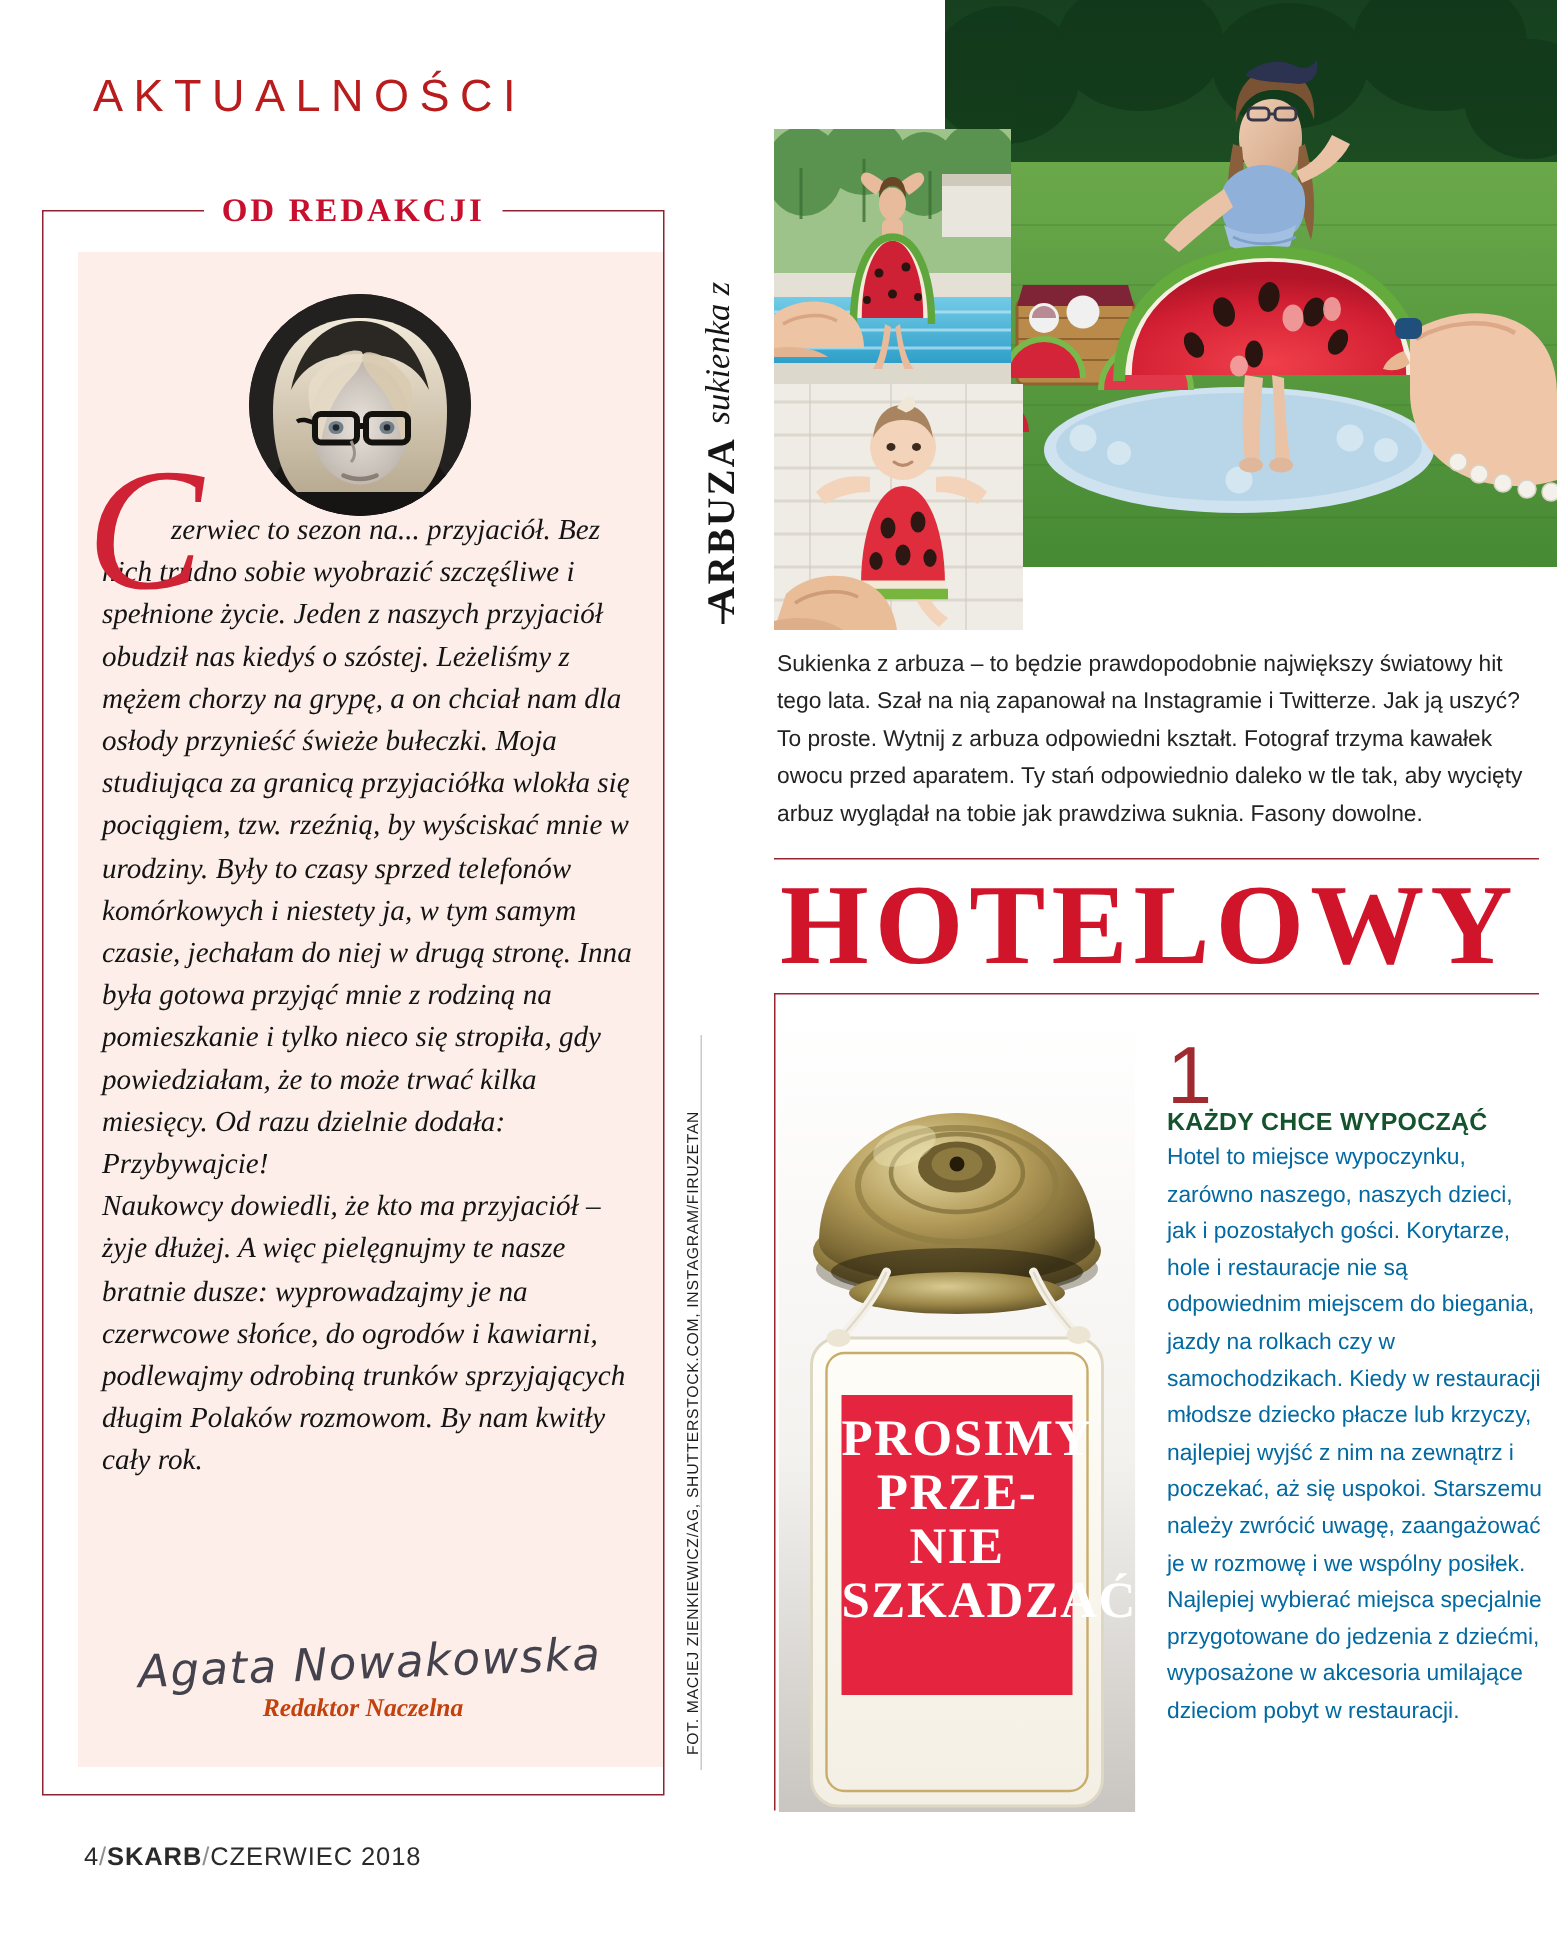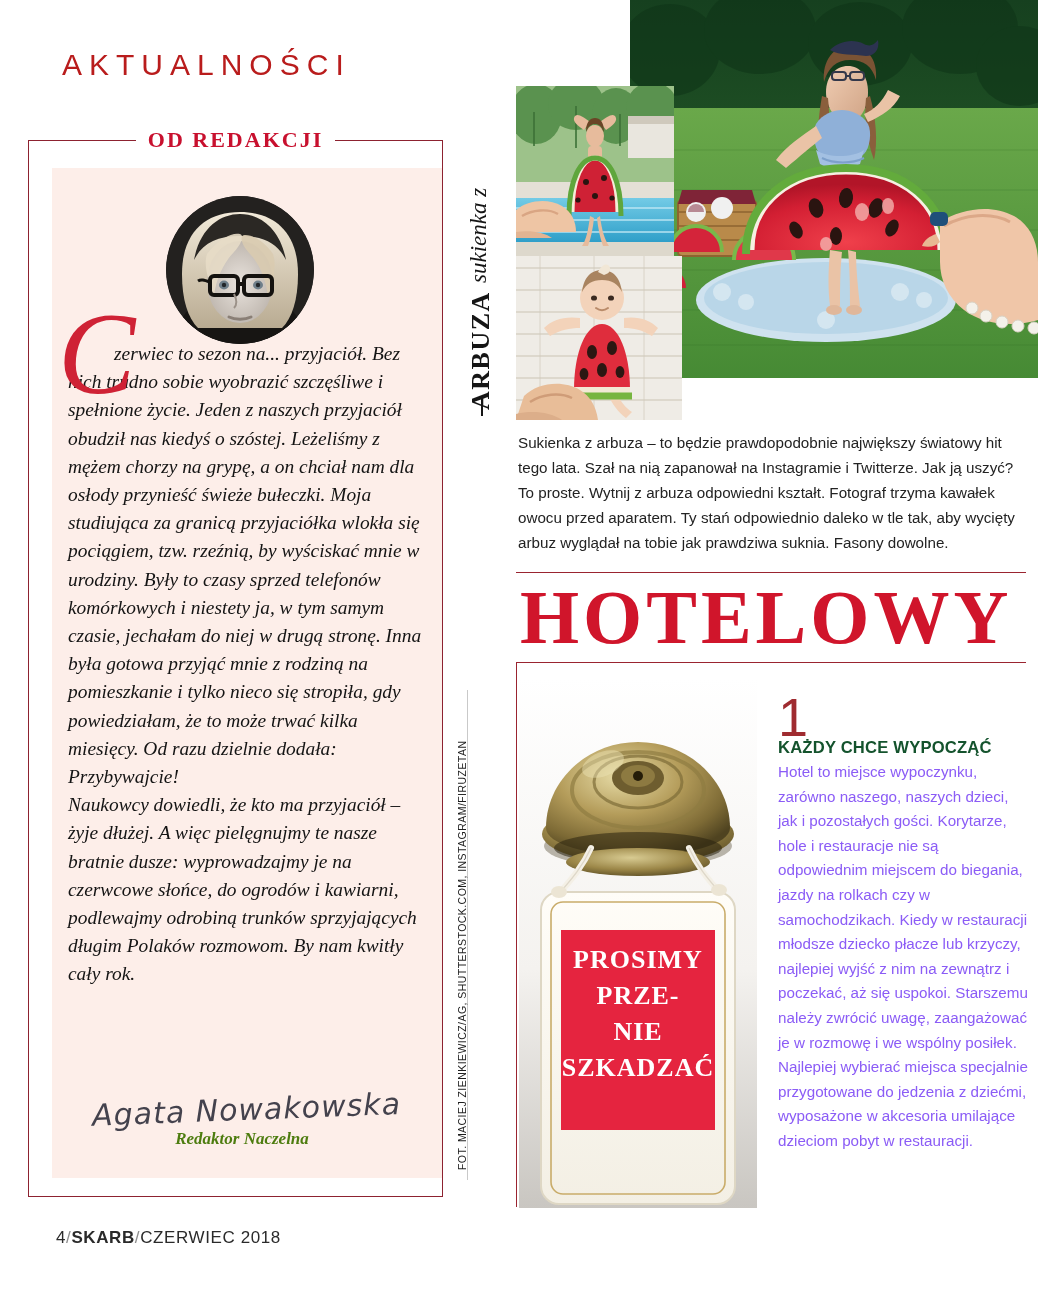--- a/index.html
+++ b/index.html
@@ -63,21 +63,21 @@
     position:absolute;left:92px;top:1092px;width:300px;text-align:center;
   }
   .sig .hand{
     font-family:"DejaVu Sans", sans-serif;
     font-style:italic;font-size:30px;color:#2b2b38;
     letter-spacing:1px;transform:rotate(-2.2deg);
     opacity:.88;white-space:nowrap;
   }
   .sig .role{
     font-family:"Liberation Serif", serif;font-weight:bold;font-style:italic;
-    font-size:17px;color:#4d7c0f;margin-top:2px;
+    font-size:17px;color:#c2410c;margin-top:2px;
   }
 
   .folio{
     position:absolute;left:56px;top:1228px;
     font-family:"Liberation Sans", sans-serif;
     font-size:17px;letter-spacing:.6px;color:#2a2a2a;
   }
   .folio b{font-weight:bold;}
   .folio .sl{color:#8e8e8e;}
 
@@ -149,21 +149,21 @@
     font-size:54px;line-height:54px;color:#9f2b30;
   }
   .hotel-head{
     position:absolute;left:778px;top:738px;width:250px;
     font-family:"Liberation Sans", sans-serif;font-weight:bold;
     font-size:16.6px;letter-spacing:.2px;color:#14532d;white-space:nowrap;
   }
   .hotel-body{
     position:absolute;left:778px;top:760px;width:250px;
     font-family:"Liberation Sans", sans-serif;
-    font-size:15.2px;line-height:24.6px;color:#8b5cf6;
+    font-size:15.2px;line-height:24.6px;color:#0369a1;
   }
   .hotel-body p{margin:0;}
 </style>
 </head>
 <body>
 
 <div class="page">
 
   <div class="kicker">AKTUALNOŚCI</div>
 
@@ -516,21 +516,21 @@
       <rect x="22" y="214" width="194" height="312" rx="18" fill="url(#hang)" stroke="#ded7c4" stroke-width="2"></rect>
       <rect x="32" y="224" width="174" height="292" rx="12" fill="none" stroke="#c9ac6a" stroke-width="1.6"></rect>
       <rect x="42" y="252" width="154" height="200" fill="#e5243f"></rect>
       <ellipse cx="40" cy="214" rx="8" ry="6" fill="#ece5d4"></ellipse>
       <ellipse cx="200" cy="212" rx="8" ry="6" fill="#ece5d4"></ellipse>
     </svg>
   </div>
 
   <div style="position:absolute;left:561px;top:942px;width:154px;text-align:center;
               font-family:'Liberation Serif', serif;font-weight:bold;color:#ffffff;
-              font-size:26px;line-height:36px;letter-spacing:1px;z-index:4;">
+              font-size:34px;line-height:36px;letter-spacing:1px;z-index:4;">
     <div>PROSIMY</div>
     <div>PRZE-</div>
     <div>NIE</div>
     <div>SZKADZAĆ</div>
   </div>
 
   <div class="num1">1</div>
   <div class="hotel-head">KAŻDY CHCE WYPOCZĄĆ</div>
   <div class="hotel-body">
     <p>Hotel to miejsce wypoczynku, zarówno naszego, naszych dzieci, jak i pozostałych gości. Korytarze, hole i restauracje nie są odpowiednim miejscem do biegania, jazdy na rolkach czy w samochodzikach. Kiedy w restauracji młodsze dziecko płacze lub krzyczy, najlepiej wyjść z nim na zewnątrz i poczekać, aż się uspokoi. Starszemu należy zwrócić uwagę, zaangażować je w rozmowę i we wspólny posiłek. Najlepiej wybierać miejsca specjalnie przygotowane do jedzenia z dziećmi, wyposażone w akcesoria umilające dzieciom pobyt w restauracji.</p>

